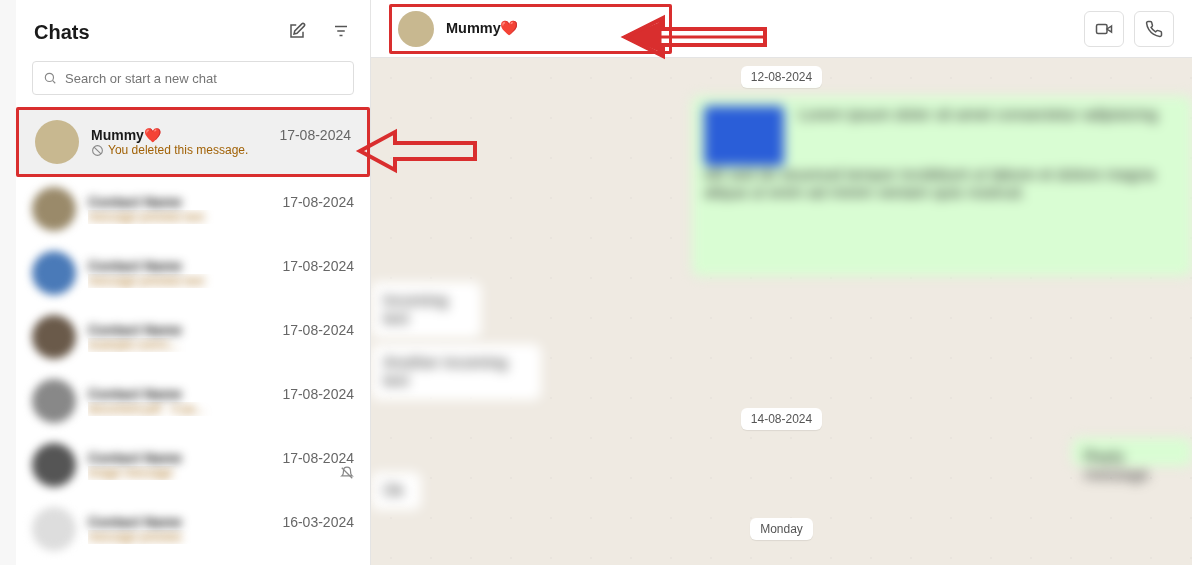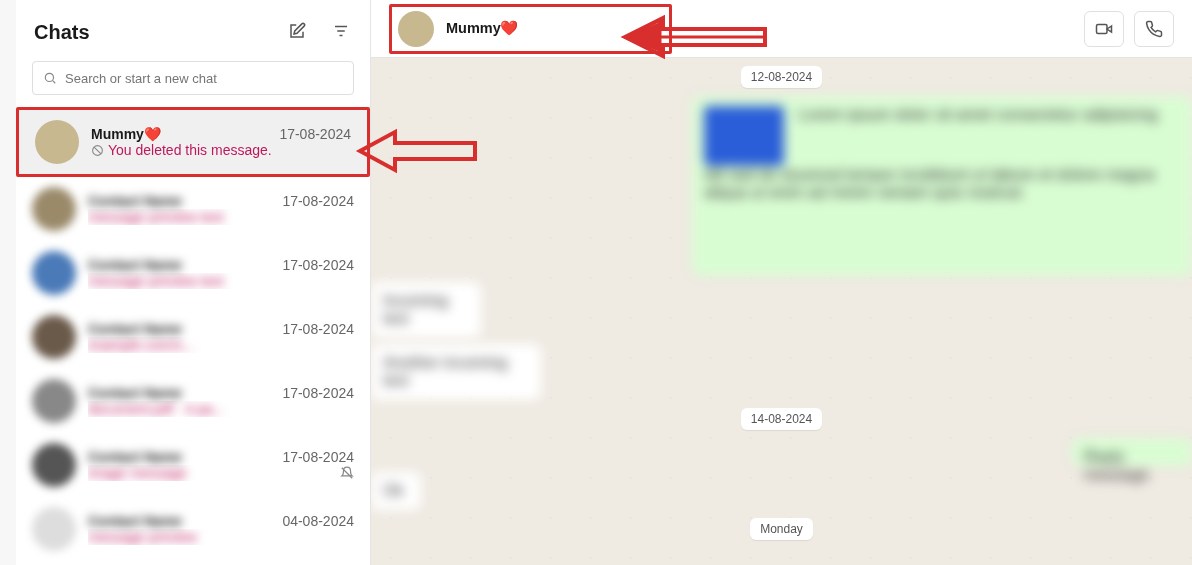--- a/index.html
+++ b/index.html
@@ -13,21 +13,21 @@
   .search-box { width: 100%; height: 34px; border: 1px solid #dedede; border-radius: 4px; display: flex; align-items: center; padding: 0 10px; gap: 8px; }
   .search-box input { border: none; outline: none; flex: 1; font-size: 13px; color: #333; background: transparent; }
   .chat-list { flex: 1; overflow-y: hidden; }
   .chat-item { display: flex; align-items: center; padding: 10px 16px; gap: 12px; cursor: pointer; position: relative; }
   .chat-item.selected { background: #f0f0f0; }
   .chat-avatar { width: 44px; height: 44px; border-radius: 50%; background: #c8b890; flex-shrink: 0; }
   .chat-meta { flex: 1; min-width: 0; }
   .chat-row1 { display: flex; justify-content: space-between; align-items: baseline; }
   .chat-name { font-size: 14px; font-weight: 600; color: #1a1a1a; white-space: nowrap; overflow: hidden; text-overflow: ellipsis; }
   .chat-date { font-size: 14px; color: #666; white-space: nowrap; }
-  .chat-preview { font-size: 14px; color: #be185d; white-space: nowrap; overflow: hidden; text-overflow: ellipsis; display: flex; align-items: center; gap: 4px; }
+  .chat-preview { font-size: 12px; color: #a16207; white-space: nowrap; overflow: hidden; text-overflow: ellipsis; display: flex; align-items: center; gap: 4px; }
   .blurred .chat-name, .blurred .chat-preview span { filter: blur(5px); }
   .blurred .chat-avatar { filter: blur(4px); }
   .highlight-box { border: 3px solid #d92e2e; border-radius: 2px; }
   .main { flex: 1; height: 100%; display: flex; flex-direction: column; background: #efeae2; position: relative; }
   .main-header { height: 58px; background: #fff; border-bottom: 1px solid #e4e4e4; display: flex; align-items: center; padding: 0 18px; justify-content: space-between; }
   .contact-block { display: flex; align-items: center; gap: 12px; border: 3px solid #d92e2e; padding: 4px 150px 4px 6px; border-radius: 2px; }
   .contact-avatar { width: 36px; height: 36px; border-radius: 50%; background: #c8b890; }
   .contact-name { font-size: 14.5px; font-weight: 600; color: #1a1a1a; }
   .call-btns { display: flex; gap: 10px; }
   .call-btn { width: 40px; height: 36px; border: 1px solid #e0e0e0; border-radius: 6px; background: #fff; display: flex; align-items: center; justify-content: center; cursor: pointer; color: #555; }
@@ -158,21 +158,21 @@
             </svg>
         </div>
       </div>
     </div>
 
     <div class="chat-item blurred">
       <div class="chat-avatar" style="background:#ddd"></div>
       <div class="chat-meta">
         <div class="chat-row1">
             <span class="chat-name">Contact Name</span>
-            <span class="chat-date">04-08-2024</span>
+            <span class="chat-date">16-03-2024</span>
           </div>
         <div class="chat-preview">
             <span>message preview</span>
           </div>
       </div>
     </div>
 
   </div>
 </div>
 

